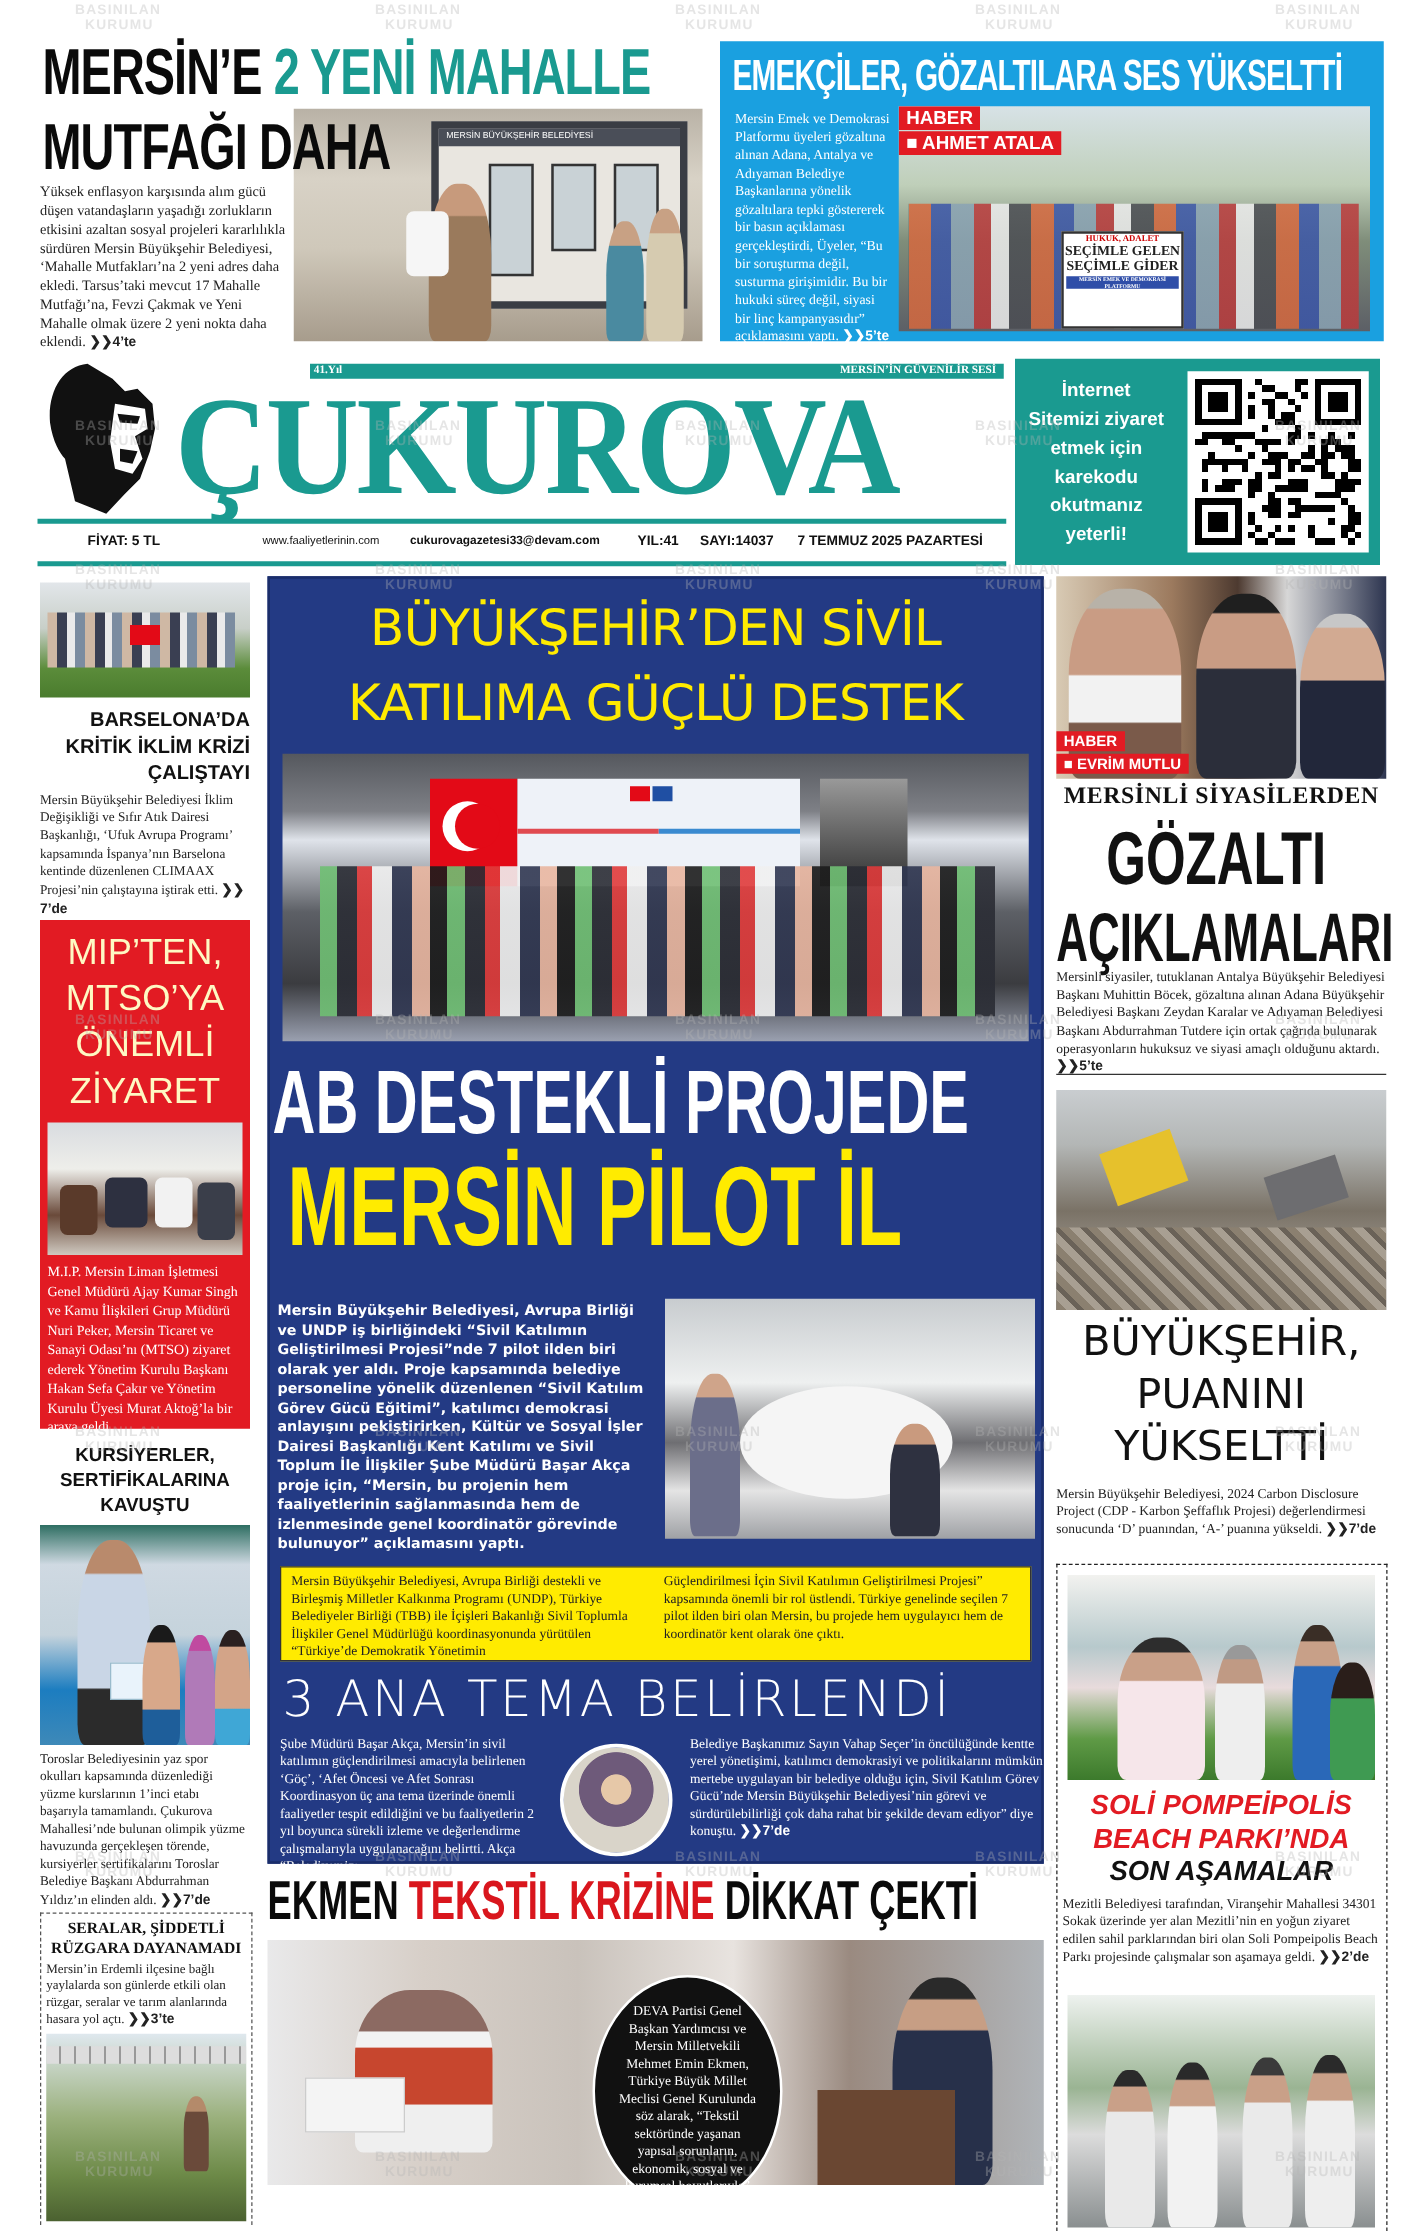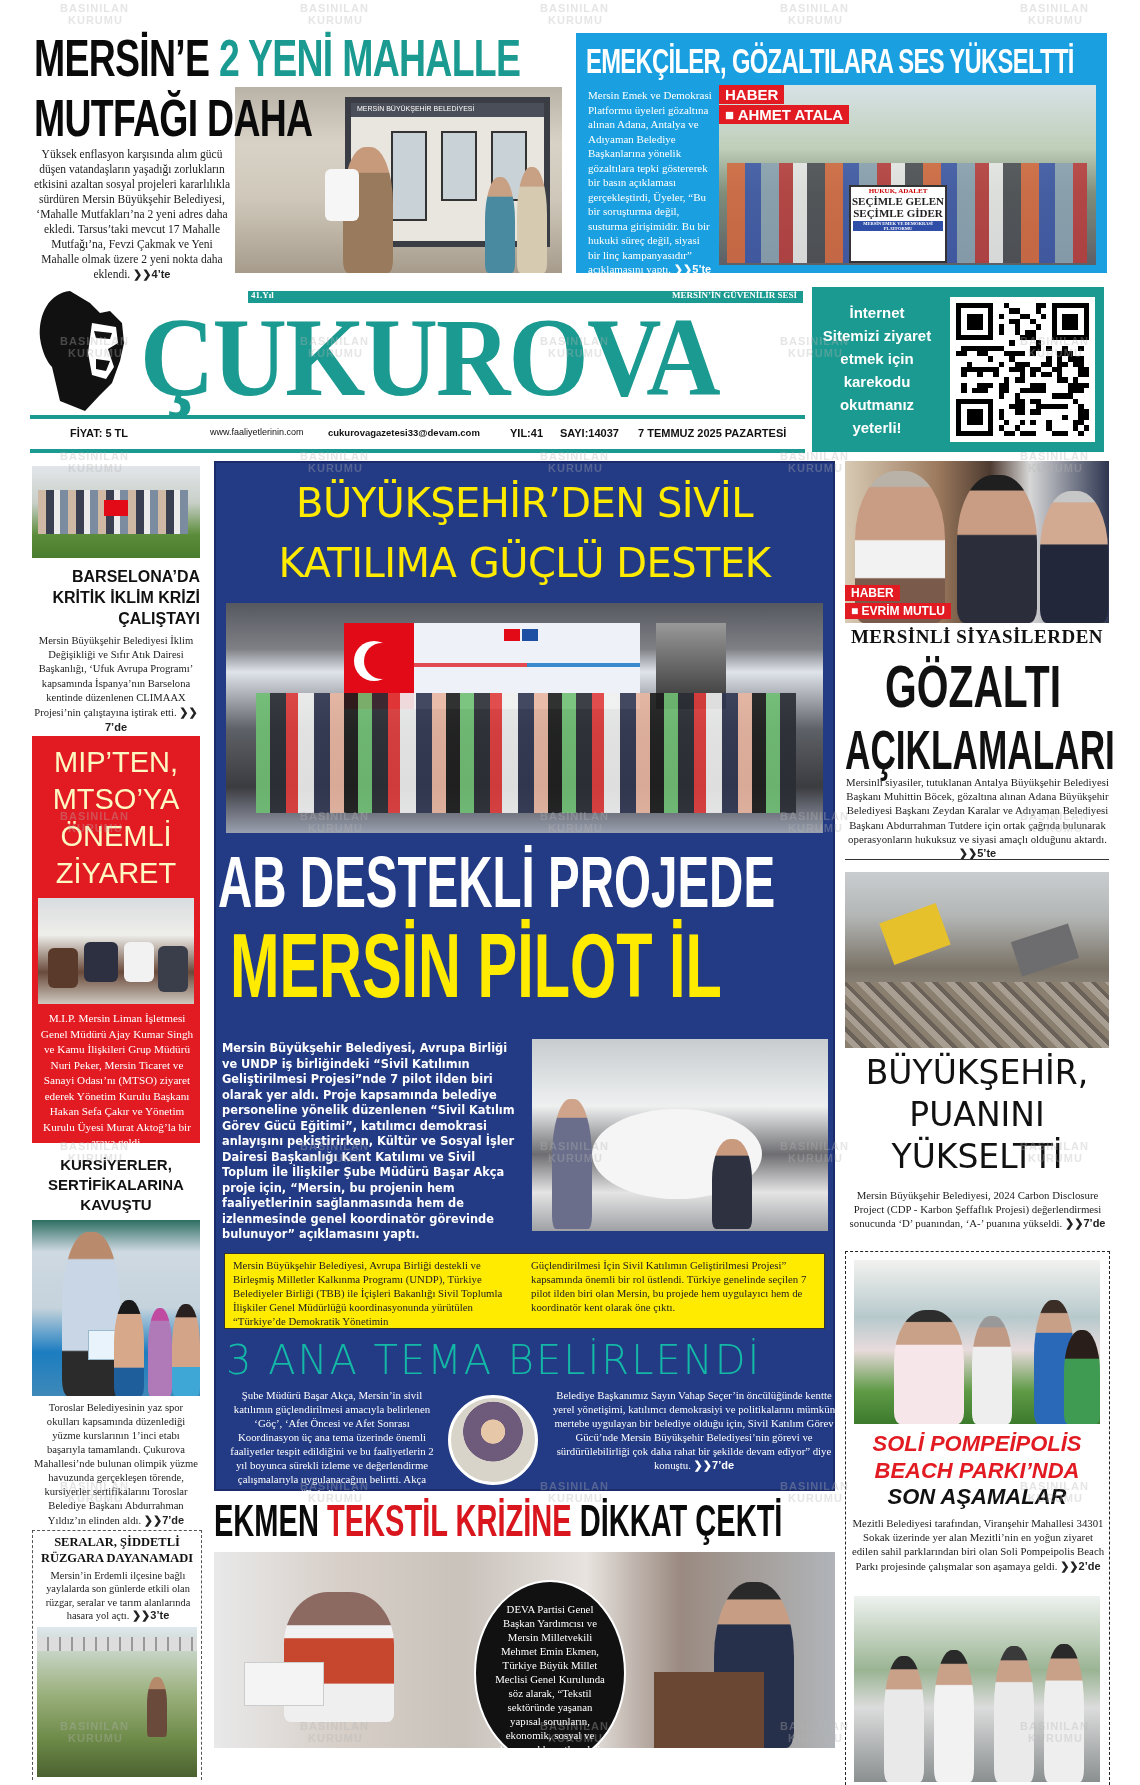--- a/index.html
+++ b/index.html
@@ -1,20 +1,20 @@
 <!DOCTYPE html>
 <html><head>
 <meta charset="utf-8">
 <style>
   * { box-sizing: border-box; margin: 0; padding: 0; }
   html, body { width: 1140px; height: 1785px; background: #ffffff; overflow: hidden; }
   body { position: relative; font-family: "Liberation Serif", serif; color: #111; }
   .abs { position: absolute; }
   .cond { font-family: "Liberation Sans", sans-serif; font-weight: 700; transform-origin: left top; display: inline-block; white-space: nowrap; letter-spacing: -1px; }
-  .serif-body { font-family: "Liberation Serif", serif; font-size: 11.5px; line-height: 15px; color: #222; text-align: center; }
+  .serif-body { font-family: "Liberation Serif", serif; font-size: 11.5px; line-height: 15px; color: #222; }
   .arrow { font-family: "Liberation Sans", sans-serif; font-weight: 700; font-size: 11px; }
   .photo { position: absolute; overflow: hidden; }
   .watermark { position: absolute; font-family: "Liberation Sans", sans-serif; font-weight: 700; font-size: 11px; color: rgba(180,180,180,0.35); letter-spacing: 1px; pointer-events: none; }
 
   
   #h1a { left: 34px; top: 28px; font-size: 52px; transform: scaleX(0.72); color: #0a0a0a; }
   #h1a span.teal { color: #1a9a90; }
   #h1b { left: 34px; top: 88px; font-size: 52px; transform: scaleX(0.72); color: #0a0a0a; z-index: 3; }
   #story1-text { left: 32px; top: 147px; width: 200px; }
   #photo1 { left: 235px; top: 87px; width: 327px; height: 186px; background: linear-gradient(180deg,#b9b2a6 0%,#d8d2c6 30%,#cfc8ba 60%,#a79c8c 100%); }
@@ -57,21 +57,21 @@
   
   #centerbox { left: 214px; top: 461px; width: 621px; height: 1030px; background: #233a84; border: 2px solid #1a2d6a; }
   #c-title { left: 0; top: 10px; width: 617px; text-align: center; color: #ffeb00; font-family: "DejaVu Sans", sans-serif; font-size: 40px; line-height: 60px; letter-spacing: -0.5px; }
   #photo7 { left: 10px; top: 140px; width: 597px; height: 230px; background: linear-gradient(180deg,#55585e 0%,#7e8086 20%,#dfe3ea 30%,#5d6066 55%,#3b3c40 80%,#9aa0b0 100%); }
   #c-h2 { left: 2px; top: 378px; font-size: 72px; color: #fff; transform: scaleX(0.66); font-family: "Liberation Sans", sans-serif; font-weight: 700; white-space: nowrap; transform-origin: left top; }
   #c-h3 { left: 14px; top: 452px; font-size: 90px; color: #ffeb00; transform: scaleX(0.66); font-family: "Liberation Sans", sans-serif; font-weight: 700; white-space: nowrap; transform-origin: left top; }
   #c-lead { left: 6px; top: 578px; width: 300px; color: #fff; font-family: "DejaVu Sans", sans-serif; font-weight: 700; font-size: 11.4px; line-height: 15.5px; }
   #photo8 { left: 316px; top: 576px; width: 296px; height: 192px; background: linear-gradient(180deg,#c8cccf 0%,#eef0f0 35%,#6e6e72 60%,#e4e4e4 80%,#9fa1a5 100%); }
   #yellowbox { left: 8px; top: 790px; width: 601px; height: 76px; background: #ffeb00; border: 1.5px solid #333; }
   #yellowbox .col { position: absolute; top: 4px; width: 290px; font-size: 10.8px; line-height: 14px; color: #222; }
-  #c-h4 { left: 10px; top: 874px; color: #14b8a6; font-family: "DejaVu Sans", sans-serif; font-size: 40px; letter-spacing: 2px; white-space: nowrap; font-weight: 300; }
+  #c-h4 { left: 10px; top: 874px; color: #ffffff; font-family: "DejaVu Sans", sans-serif; font-size: 40px; letter-spacing: 2px; white-space: nowrap; font-weight: 300; }
   #c-col1 { left: 8px; top: 925px; width: 216px; color: #fff; font-size: 10.8px; line-height: 14px; }
   #c-col2 { left: 336px; top: 925px; width: 284px; color: #fff; font-size: 10.8px; line-height: 14px; }
   #circlephoto { left: 232px; top: 932px; width: 90px; height: 90px; border-radius: 50%; border: 3px solid #fff; background: radial-gradient(circle at 50% 40%,#e6c8a8 0 18%,#6e5a7a 19% 45%,#d9d4c9 46% 100%); }
 
   
   #ekmen { left: 214px; top: 1496px; font-size: 44px; transform: scaleX(0.66); font-family: "Liberation Sans", sans-serif; font-weight: 700; white-space: nowrap; transform-origin: left top; color: #0a0a0a; }
   #ekmen .red { color: #d9161d; }
   #photo9 { left: 214px; top: 1552px; width: 621px; height: 196px; background: linear-gradient(90deg,#e9e9ea 0%,#d7cfc8 20%,#c9c2bb 40%,#e8e3df 60%,#9a8a80 75%,#b0b4b8 100%); }
   #oval { left: 260px; top: 28px; width: 152px; height: 186px; border-radius: 50%; background: #111; border: 2px solid #fff; }
   #oval-text { left: 278px; top: 50px; width: 116px; text-align: center; color: #fff; font-size: 10.8px; line-height: 14px; }

